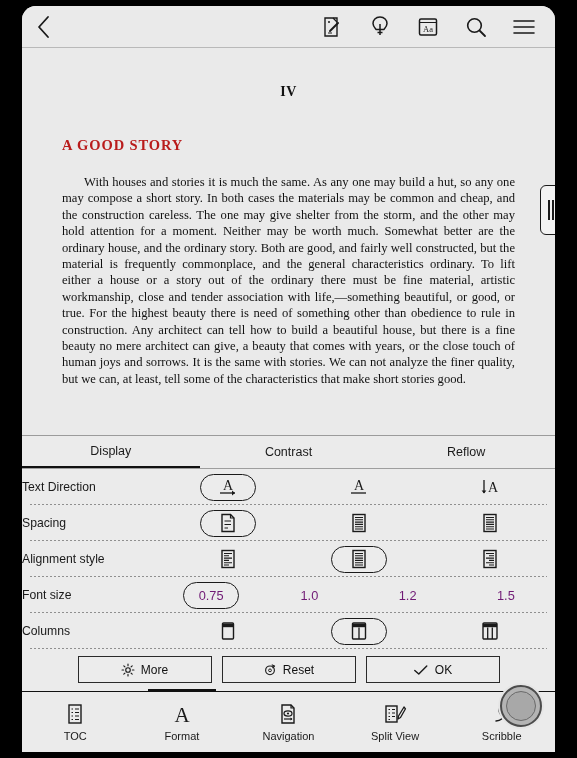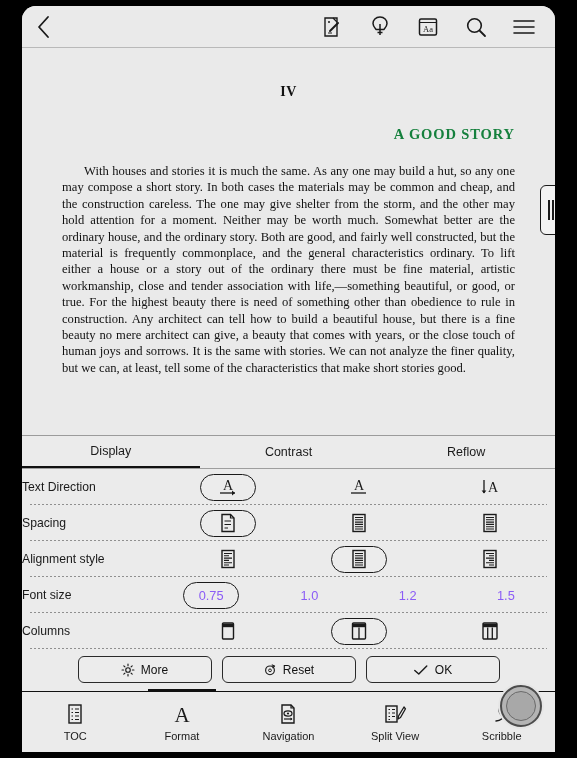--- a/index.html
+++ b/index.html
@@ -15,22 +15,22 @@
           padding:0 14px 0 4px;border-bottom:1px solid #b9b9b9;box-sizing:border-box;}
   .back-btn{width:34px;height:34px;display:flex;align-items:center;justify-content:center;cursor:pointer;}
   .topbar-spacer{flex:1;}
   .tb-icons{display:flex;align-items:center;gap:22px;padding-right:4px;}
   .tb-icon{width:26px;height:26px;display:flex;align-items:center;justify-content:center;cursor:pointer;}
 
   
   .page{flex:1;background:#eaeaea;position:relative;overflow:hidden;padding:0 40px;box-sizing:border-box;}
   .chapnum{font-family:"Liberation Serif",serif;font-weight:bold;font-size:14px;text-align:center;
            margin-top:36px;color:#111;letter-spacing:.5px;}
-  .chaptitle{font-family:"Liberation Serif",serif;font-weight:bold;font-size:14.5px;text-align:right;
-             margin-top:26px;color:#15803d;letter-spacing:.9px;}
+  .chaptitle{font-family:"Liberation Serif",serif;font-weight:bold;font-size:14.5px;text-align:left;
+             margin-top:37px;color:#b91c1c;letter-spacing:.9px;}
   .bodytext{font-family:"Liberation Serif",serif;font-size:12.6px;line-height:16.4px;text-align:justify;
             color:#111;margin-top:20px;text-indent:22px;}
 
   .side-tab{position:absolute;right:-7px;top:137px;width:20px;height:48px;background:#f2f2f2;
             border:1.6px solid #1a1a1a;border-radius:6px;display:flex;align-items:center;
             justify-content:center;gap:2.5px;cursor:pointer;}
   .side-tab i{display:block;width:1.6px;height:20px;background:#1a1a1a;}
 
   
   .panel{flex:0 0 auto;background:#ebebeb;border-top:1px solid #9b9b9b;}
@@ -40,25 +40,25 @@
 
   .row{display:flex;align-items:center;height:36px;position:relative;}
   .row:after{content:"";position:absolute;left:8px;right:8px;bottom:0;height:1px;
              background-image:repeating-linear-gradient(to right,#8f8f8f 0 2px,transparent 2px 4px);}
   .row-label{width:140px;padding-left:0;font-size:12.2px;color:#1a1a1a;box-sizing:border-box;}
   .opts{flex:1;display:flex;align-items:center;}
   .opt{flex:1;display:flex;align-items:center;justify-content:center;cursor:pointer;}
   .pill{display:flex;align-items:center;justify-content:center;min-width:56px;height:27px;
         padding:0 8px;border-radius:14px;box-sizing:border-box;}
   .pill.sel{border:1.5px solid #1a1a1a;background:#ececec;}
-  .fsize{font-size:12.8px;color:#8b5cf6;}
+  .fsize{font-size:12.8px;color:#701a75;}
 
   
   .actions{display:flex;gap:10px;justify-content:center;padding:7px 14px 8px;}
-  .act-btn{flex:0 0 132px;height:25px;border:1.3px solid #2a2a2a;border-radius:6px;background:#ececec;
+  .act-btn{flex:0 0 132px;height:25px;border:1.3px solid #2a2a2a;border-radius:0;background:#ececec;
            display:flex;align-items:center;justify-content:center;gap:6px;font-size:12px;color:#111;cursor:pointer;}
 
   
   .botnav{flex:0 0 auto;height:60px;background:#ebebeb;border-top:1.4px solid #111;display:flex;}
   .nav-item{flex:1;display:flex;flex-direction:column;align-items:center;justify-content:center;
             gap:5px;position:relative;cursor:pointer;}
   .nav-item.active:before{content:"";position:absolute;top:-3.5px;left:18%;right:18%;height:3.5px;background:#111;}
   .nav-label{font-size:11px;color:#1a1a1a;}
   .nav-icon{height:22px;display:flex;align-items:flex-end;justify-content:center;}
 

